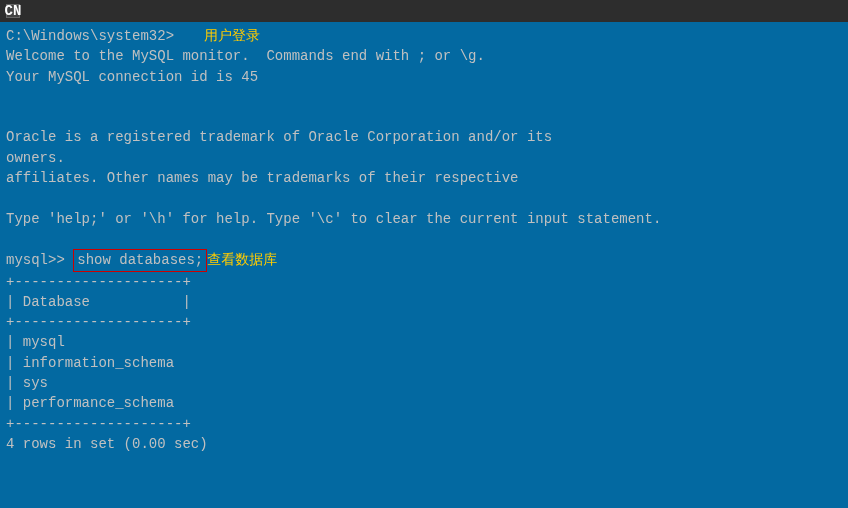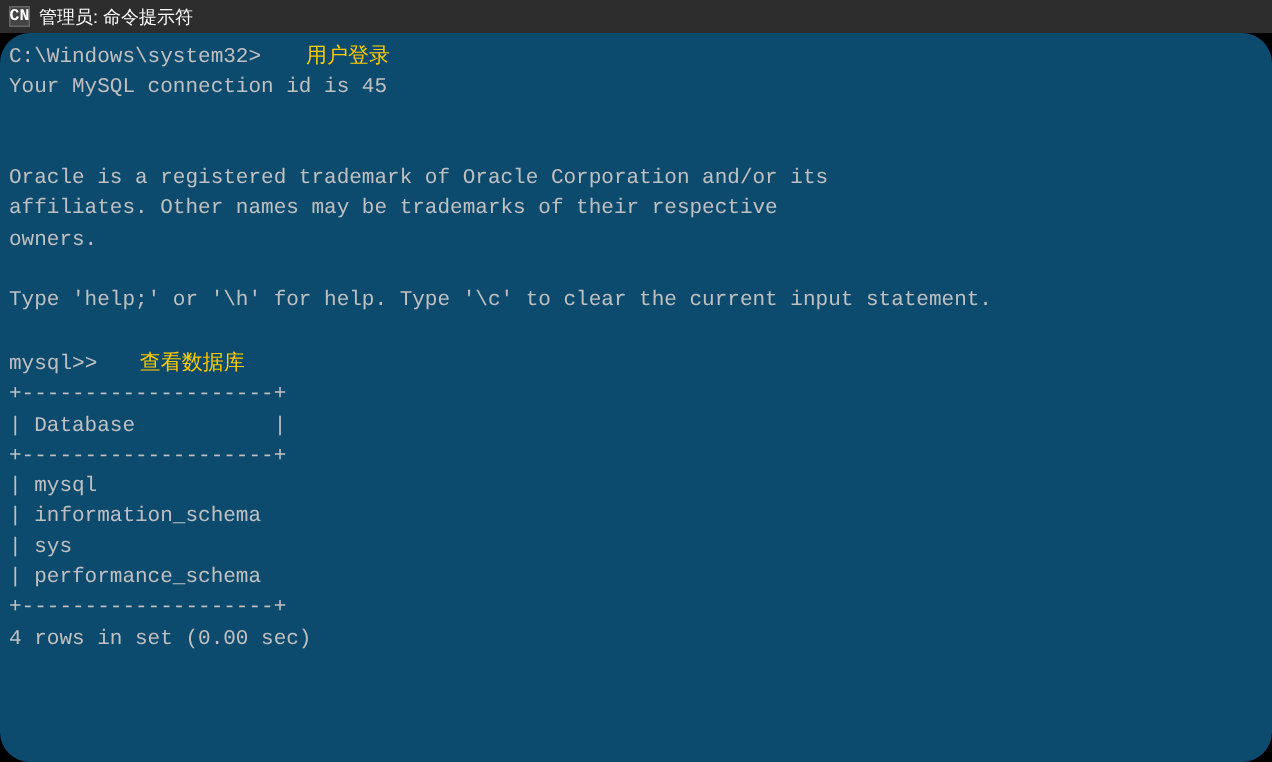--- a/index.html
+++ b/index.html
@@ -22,38 +22,37 @@
       padding: 0 6px;
       gap: 6px;
     }
     #title-bar-icon {
       width: 14px;
       height: 14px;
       background: #444;
       display: flex;
       align-items: center;
       justify-content: center;
-      font-size: 11px;
+      font-size: 14px;
       color: #fff;
       font-weight: bold;
       border: 1px solid #666;
     }
     #title-bar-text {
       color: #fff;
       font-size: 12px;
       font-family: '微软雅黑', 'Microsoft YaHei', sans-serif;
     }
 
     
     #terminal {
-      background: #0c4a6e;
+      background: #0369a1;
       padding: 4px 6px;
       height: calc(508px - 22px);
       overflow: hidden;
-      border-radius: 20px;
     }
 
     .line {
       line-height: 1.45;
       white-space: pre;
     }
 
     .annotation {
       color: #ffcc00;
       font-family: '微软雅黑', 'Microsoft YaHei', sans-serif;
@@ -81,44 +80,45 @@
       color: #c0c0c0;
     }
   </style>
 </head>
 <body>
 
 <div id="title-bar">
   <div id="title-bar-icon">
     <span>CN</span>
   </div>
-  <span id="title-bar-text">管理员: 命令提示符</span>
 </div>
 
 <div id="terminal">
 
   <div class="prompt-line">
     <span class="prompt">C:\Windows\system32&gt;</span>
-      <span style="margin-left:30px;" class="annotation">用户登录</span>
+      <span style="margin-left:30px;font-family:Liberation Mono, monospace;" class="annotation">用户登录</span>
   </div>
 
+  <div class="line">Welcome to the MySQL monitor.  Commands end with ; or \g.</div>
   <div class="line">Your MySQL connection id is 45</div>
   <div class="line">&nbsp;</div>
   <div class="line">&nbsp;</div>
   <div class="line">Oracle is a registered trademark of Oracle Corporation and/or its</div>
+  <div class="line">owners.</div>
   <div class="line">affiliates. Other names may be trademarks of their respective</div>
-  <div class="line">owners.</div>
   <div class="line">&nbsp;</div>
   <div class="line">Type 'help;' or '\h' for help. Type '\c' to clear the current input statement.</div>
   <div class="line">&nbsp;</div>
 
   <div class="prompt-line">
     <span class="prompt">mysql&gt;</span>
       <span style="color:#c0c0c0;">&gt;&nbsp;</span>
-      <span style="margin-left:20px;" class="annotation">查看数据库</span>
+      <span class="command-box">show databases;</span>
+      <span style="" class="annotation">查看数据库</span>
   </div>
 
   <div class="line table-border">+--------------------+</div>
   <div class="line table-border">| Database           |</div>
   <div class="line table-border">+--------------------+</div>
   <div class="line">| mysql</div>
   <div class="line">| information_schema</div>
   <div class="line">| sys</div>
   <div class="line">| performance_schema</div>
   <div class="line table-border">+--------------------+</div>

